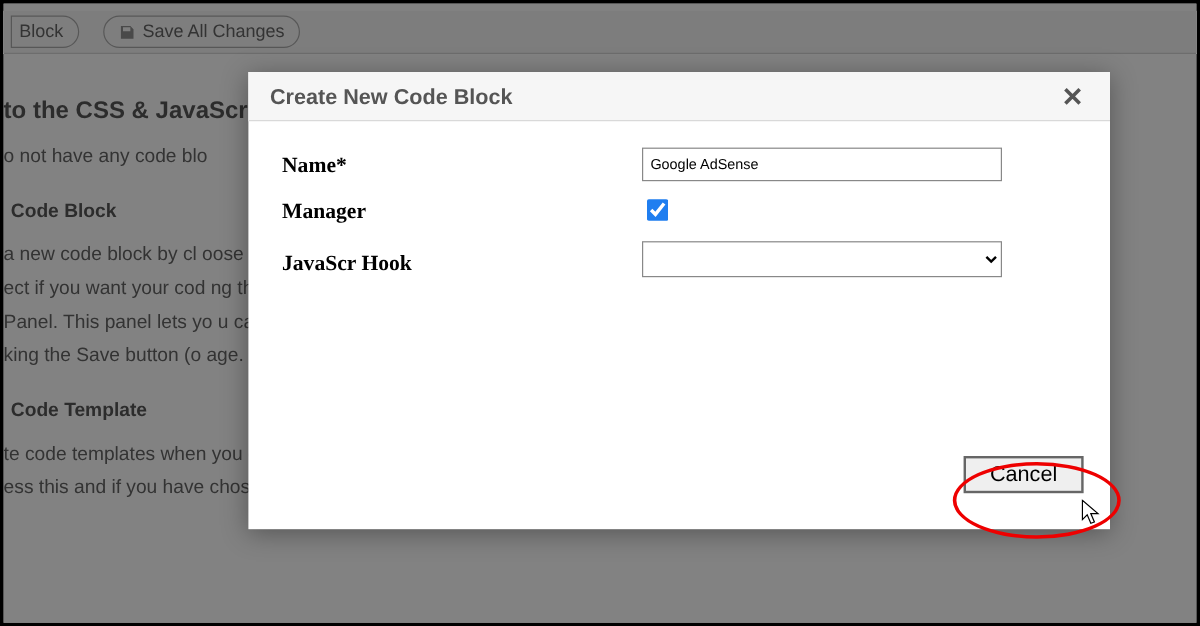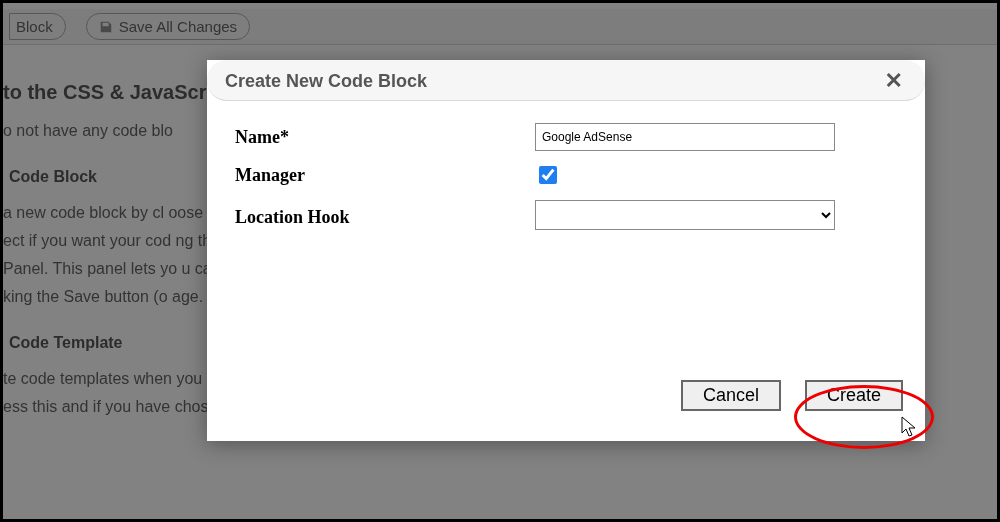--- a/index.html
+++ b/index.html
@@ -11,21 +11,21 @@
   .pill { display:inline-flex; align-items:center; gap:6px; border:1px solid #999; background:#f6f6f6; border-radius:16px; padding:4px 12px; font-size:15px; color:#444; }
   .bg-body { padding:14px 0 0 0; font-size:16px; color:#444; line-height:1.5; }
   .bg-body h2 { font-size:20px; margin:18px 0 10px 0; font-weight:bold; color:#333; }
   .bg-body h3 { font-size:16px; margin:22px 0 10px 6px; font-weight:bold; color:#333; }
   .bg-body p { margin:12px 0 12px 0; }
   .nowrap { white-space:nowrap; }
   
   .overlay { position:absolute; inset:0; background:rgba(40,40,40,0.58); }
   
   .modal { position:absolute; left:204px; top:57px; width:718px; height:381px; background:#fff; box-shadow:0 3px 20px rgba(0,0,0,0.35); display:flex; flex-direction:column; }
-  .modal-header { display:flex; align-items:center; justify-content:space-between; padding:10px 18px 8px 18px; border-bottom:1px solid #d9d9d9; background:#f6f6f6;border-radius:20px; }
+  .modal-header { display:flex; align-items:center; justify-content:space-between; padding:10px 18px 8px 18px; border-bottom:1px solid #d9d9d9; background:#f6f6f6; }
   .modal-title { font-size:18px; font-weight:bold; color:#555; }
   .modal-close { font-size:22px; font-weight:bold; color:#555; cursor:pointer; background:none; border:none; padding:0 4px; line-height:1; }
   .modal-body { padding:22px 22px 10px 28px; flex:1; }
   .form-row { display:flex; align-items:center; margin-bottom:12px; }
   .form-label { width:300px; font-size:18px; color:#000; font-family: Georgia, "Times New Roman", serif; font-weight: bold; }
   .form-field { flex:1; }
   .text-input { width:300px; height:28px; border:1px solid #888; font-size:12px; padding:2px 6px; }
   .chk { width:18px; height:18px; accent-color:#1f7ef0; }
   .sel { width:300px; height:28px; border:1px solid #888; font-size:17px; padding:14px 4px; background:#fff; }
   .modal-footer { display:flex; justify-content:flex-end; gap:24px; padding:0 22px 30px 0; position:relative; }
@@ -81,31 +81,30 @@
           <input class="text-input" value="Google AdSense" style="">
         </div>
       </div>
       <div class="form-row">
         <div class="form-label">Manager</div>
         <div class="form-field">
           <input type="checkbox" class="chk" checked="" style="">
         </div>
       </div>
       <div class="form-row">
-        <div class="form-label">Location Hook</div>
+        <div class="form-label">JavaScr Hook</div>
         <div class="form-field">
           <select class="sel">
             <option>Header</option>
           </select>
         </div>
       </div>
     </div>
     <div class="modal-footer">
       <button class="btn">Cancel</button>
-      <button class="btn">Create</button>
     </div>
   </div>
 
   <div class="ring" style="left:791px; top:382px;"></div>
 
   <div class="cursor" style="left:898px; top:413px;">
     <svg viewBox="0 0 16 22" width="16" height="22">
       <path d="M1 1 L1 17 L5 13 L8 20 L11 19 L8 12 L14 12 Z" fill="#fff" stroke="#000" stroke-width="1"></path>
     </svg>
   </div>

